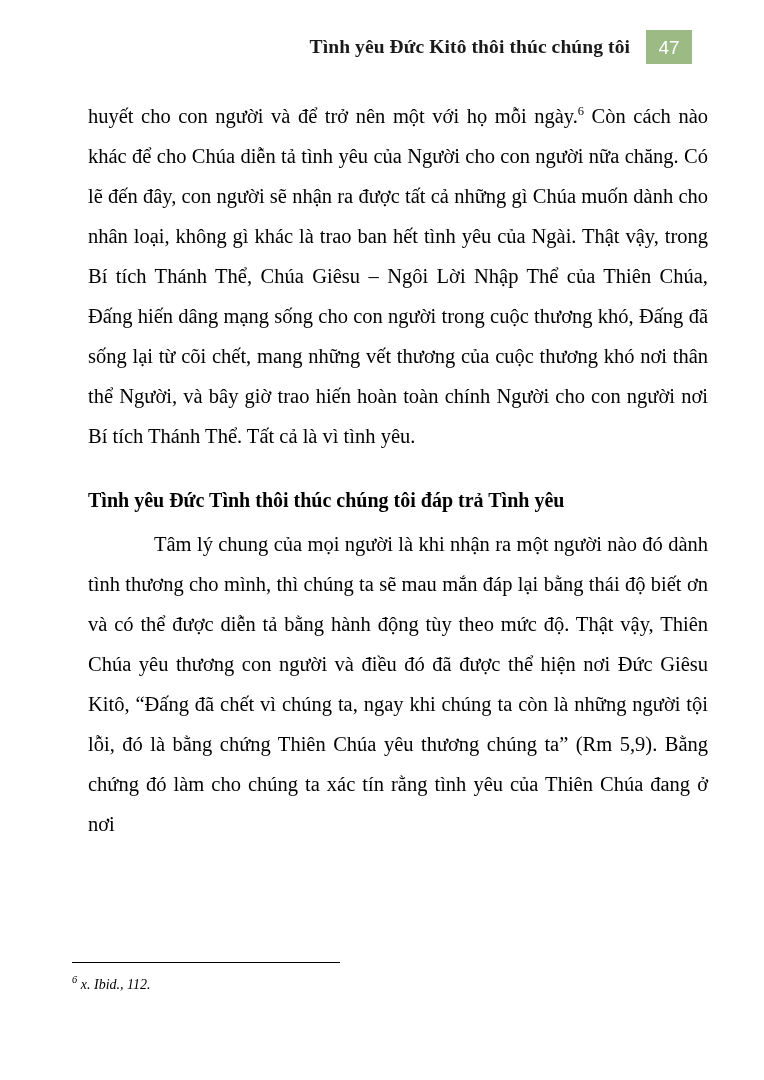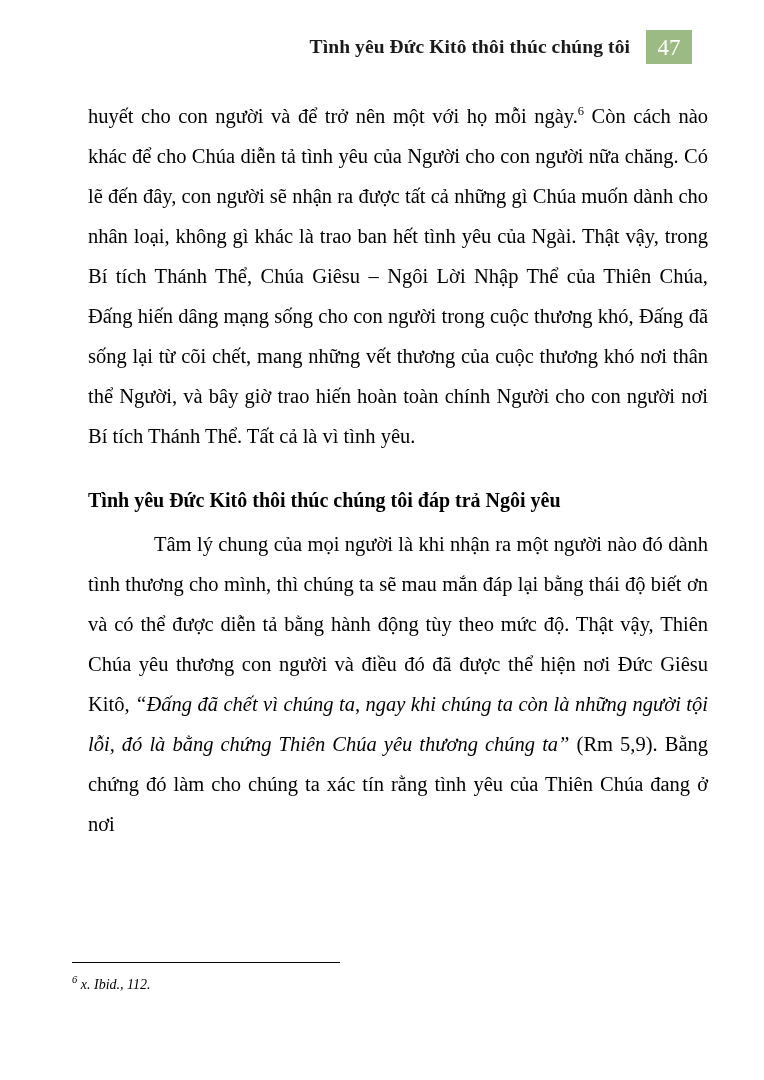--- a/index.html
+++ b/index.html
@@ -46,22 +46,22 @@
   .page-number-box {
     width: 46px;
     height: 34px;
     background: #9cbb84;
     display: flex;
     align-items: center;
     justify-content: center;
   }
   .page-number {
     color: #ffffff;
-    font-family: Liberation Serif, serif;
-    font-size: 23px;
+    font-family: Liberation Sans, sans-serif;
+    font-size: 19px;
     line-height: 1;
   }
 
   
   .content {
     position: absolute;
     top: 96px;
     left: 88px;
     width: 620px;
   }
@@ -88,21 +88,20 @@
     width: 66px;
   }
 
   .sup {
     font-size: 12.5px;
     vertical-align: super;
     line-height: 0;
   }
 
   .quote-italic {
-    font-style: italic;
     margin-top: 19px;
   }
 
   
   .footnote-area {
     position: absolute;
     left: 72px;
     top: 962px;
     width: 620px;
   }
@@ -131,21 +130,21 @@
     <div class="header-title">Tình yêu Đức Kitô thôi thúc chúng tôi</div>
     <div class="page-number-box">
       <span class="page-number">47</span>
     </div>
   </div>
 
   <div class="content">
 
     <p class="body-par"><span>huyết cho con người và để trở nên một với họ mỗi ngày.</span><span class="sup">6</span><span> Còn cách nào khác để cho Chúa diễn tả tình yêu của Người cho con người nữa chăng. Có lẽ đến đây, con người sẽ nhận ra được tất cả những gì Chúa muốn dành cho nhân loại, không gì khác là trao ban hết tình yêu của Ngài. Thật vậy, trong Bí tích Thánh Thể, Chúa Giêsu – Ngôi Lời Nhập Thể của Thiên Chúa, Đấng hiến dâng mạng sống cho con người trong cuộc thương khó, Đấng đã sống lại từ cõi chết, mang những vết thương của cuộc thương khó nơi thân thể Người, và bây giờ trao hiến hoàn toàn chính Người cho con người nơi Bí tích Thánh Thể. Tất cả là vì tình yêu.</span></p>
 
-    <h2 class="sub-heading">Tình yêu Đức Kitô thôi thúc chúng tôi đáp trả Ngôi yêu</h2>
+    <h2 class="sub-heading">Tình yêu Đức Tình thôi thúc chúng tôi đáp trả Tình yêu</h2>
 
     <p class="body-par"><span class="indent"></span><span>Tâm lý chung của mọi người là khi nhận ra một người nào đó dành tình thương cho mình, thì chúng ta sẽ mau mắn đáp lại bằng thái độ biết ơn và có thể được diễn tả bằng hành động tùy theo mức độ. Thật vậy, Thiên Chúa yêu thương con người và điều đó đã được thể hiện nơi Đức Giêsu Kitô, </span><span class="quote-italic">“Đấng đã chết vì chúng ta, ngay khi chúng ta còn là những người tội lỗi, đó là bằng chứng Thiên Chúa yêu thương chúng ta”</span><span> (Rm 5,9). Bằng chứng đó làm cho chúng ta xác tín rằng tình yêu của Thiên Chúa đang ở nơi</span></p>
 
   </div>
 
   <div class="footnote-area">
     <div class="footnote-rule"></div>
     <div class="footnote-text"><span class="sup">6</span><span> x. Ibid., 112.</span></div>
   </div>
 

